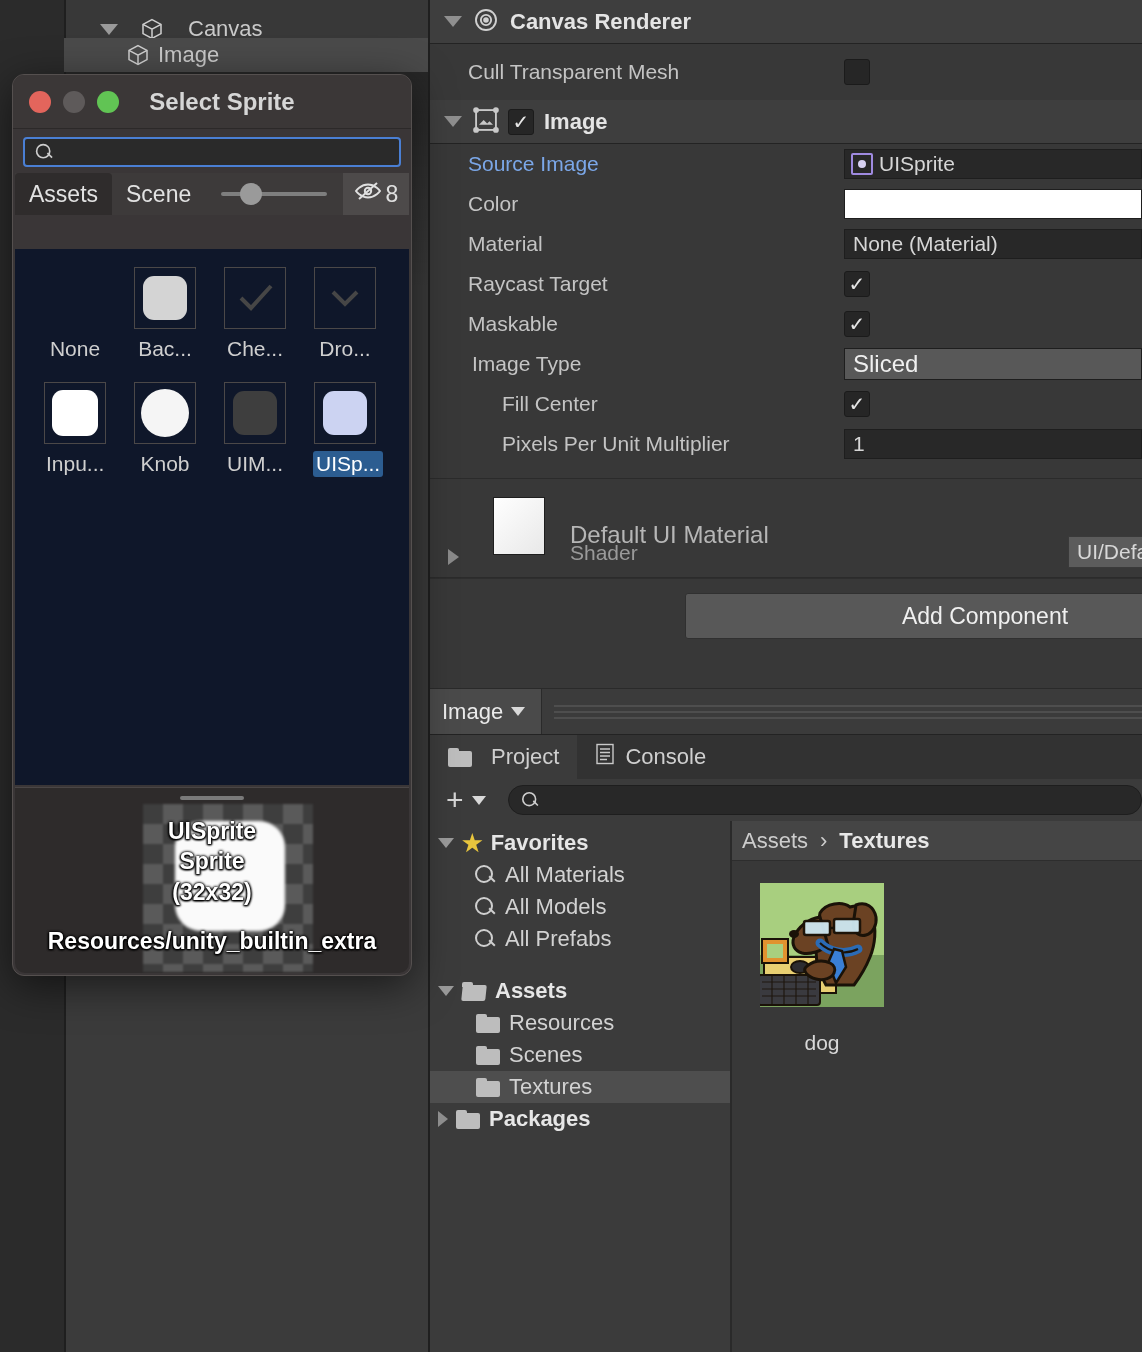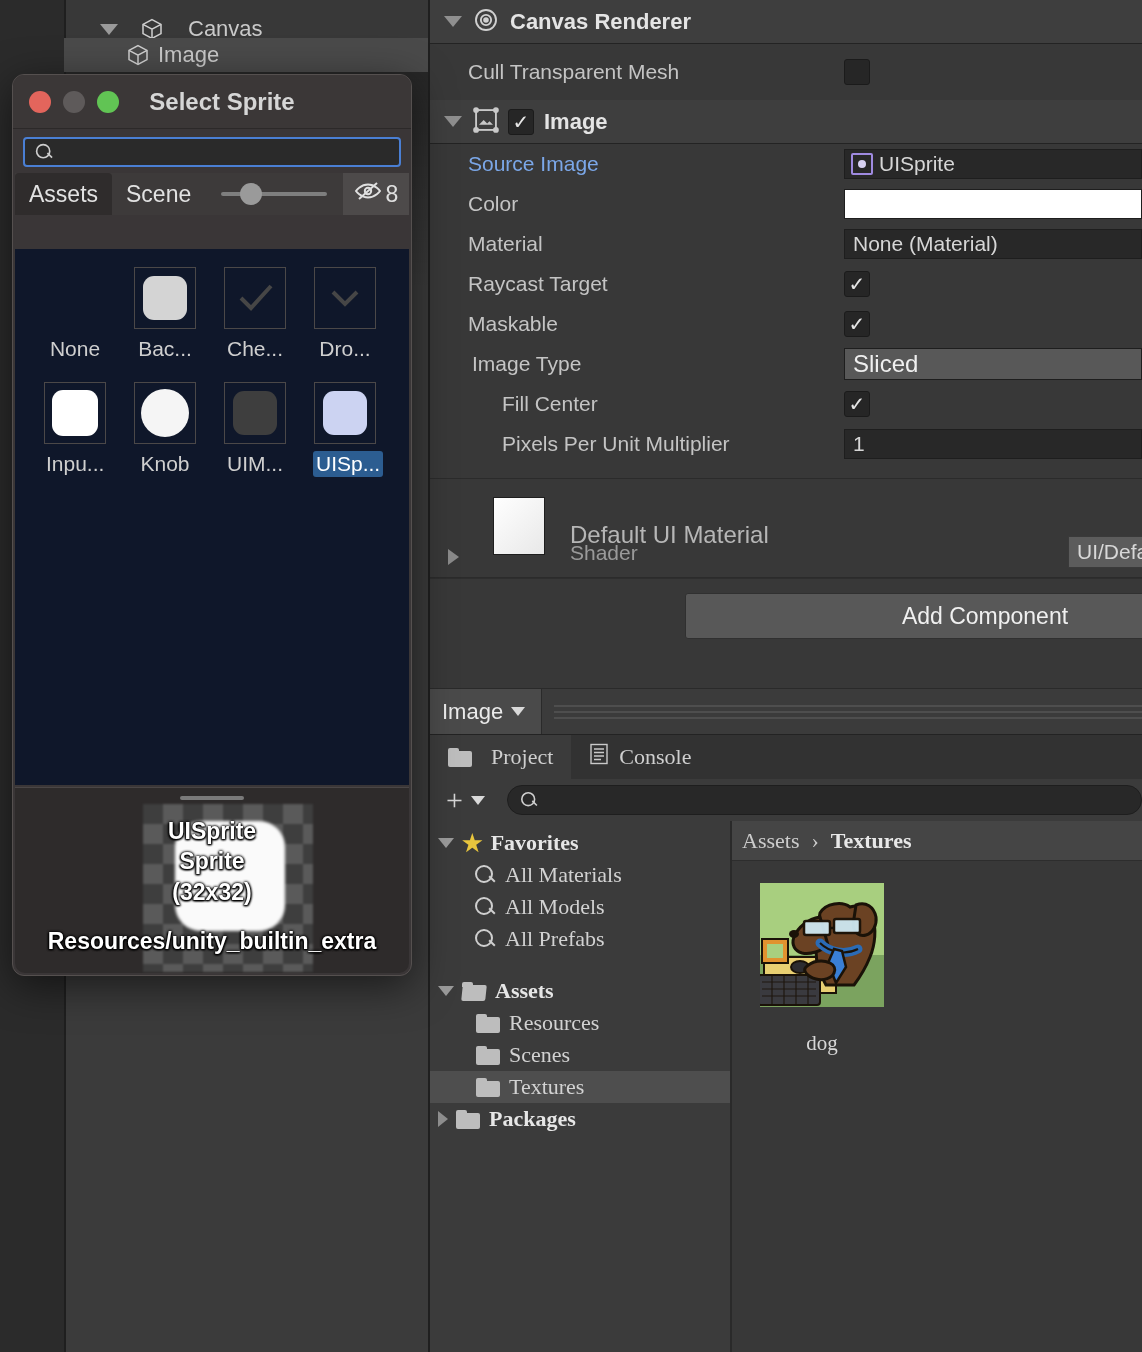--- a/index.html
+++ b/index.html
@@ -71,21 +71,21 @@
                 border-top:1px solid #2a2a2a; display:flex; align-items:center;}
   .imgdrop{ height:46px; min-width:112px; background:#4a4a4a; display:flex; align-items:center; gap:8px;
             padding:0 12px; color:#eaeaea; font-size:22px; border-right:1px solid #2a2a2a;}
   .caret{ width:0;height:0;border-left:7px solid transparent;border-right:7px solid transparent;
           border-top:9px solid #d9d9d9;}
   .grip{ flex:1; height:46px; position:relative; }
   .grip i{ position:absolute; left:12px; right:0; height:2px; background:#4e4e4e; }
 
   
   .project{ position:absolute; left:430px; top:734px; width:712px; height:618px; background:#ffffff;
-            border-top:1px solid #232323;font-family:Liberation Serif, serif;}
+            border-top:1px solid #232323;}
   .ptabs{ height:44px; display:flex; align-items:stretch; background:#323232;}
   .ptab{ display:flex; align-items:center; gap:10px; padding:0 18px; font-size:22px; color:#cfcfcf;}
   .ptab.active{ background:#3b3b3b; }
   .ptoolbar{ height:42px; display:flex; align-items:center; background:#3b3b3b; }
   .plus{ color:#d5d5d5; font-size:30px; margin-left:16px; line-height:1;}
   .psearch{ margin-left:22px; flex:1; height:30px; background:#282828; border:1px solid #1e1e1e;
             border-radius:15px; display:flex; align-items:center; padding-left:10px; }
   .pbody{ position:absolute; left:0; top:86px; right:0; bottom:0; display:flex; }
   .ptree{ width:302px; background:#3b3b3b; border-right:2px solid #2a2a2a; padding-top:6px;}
   .trow{ height:32px; display:flex; align-items:center; color:#d2d2d2; font-size:22px; }

